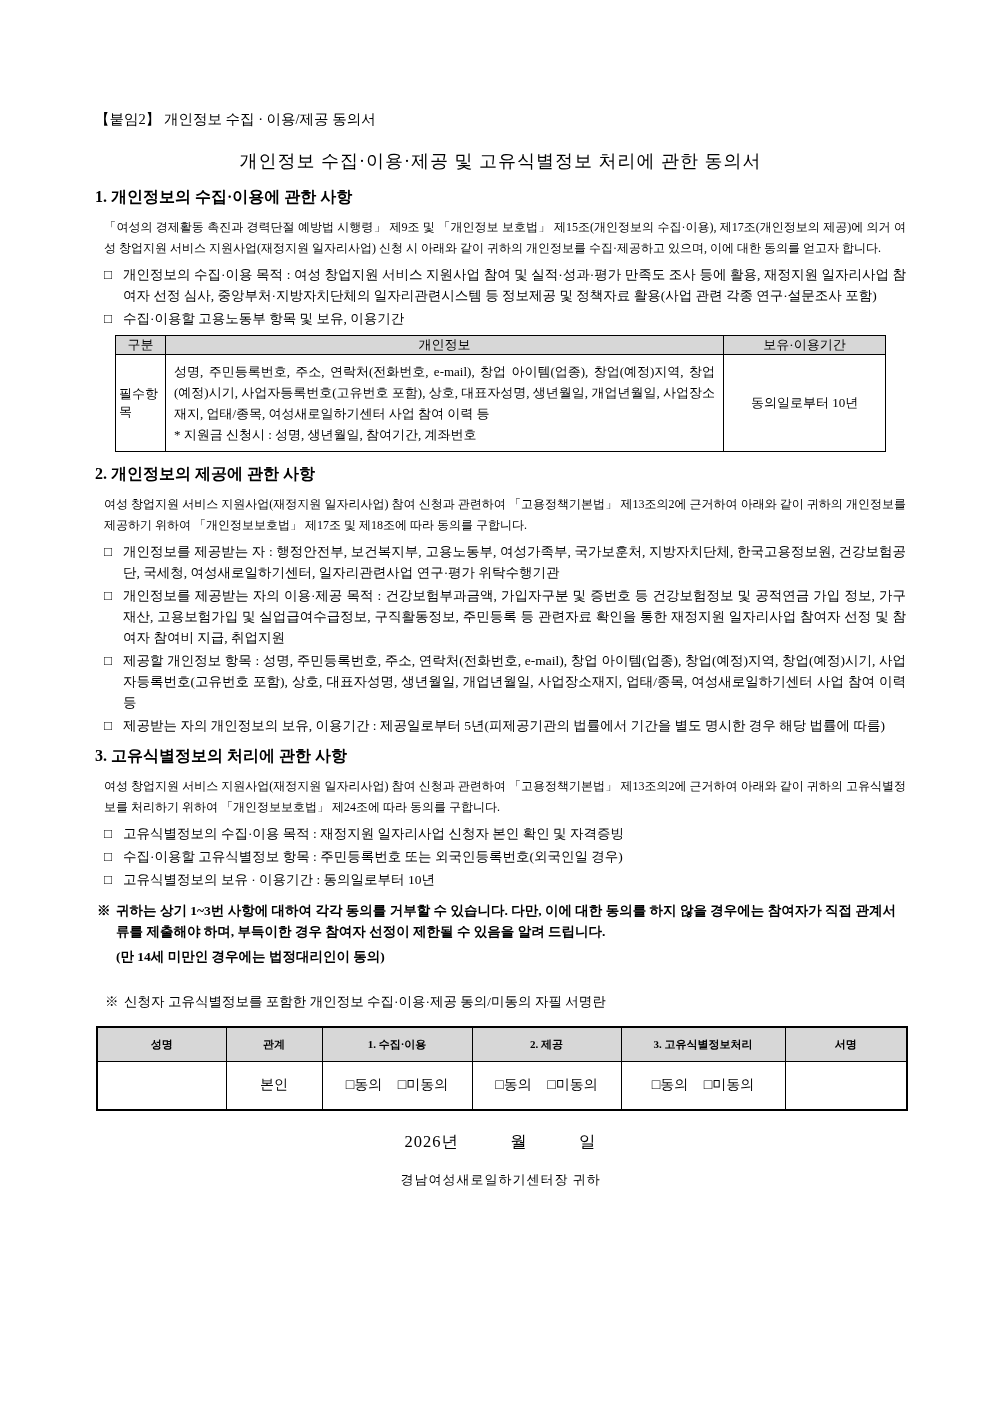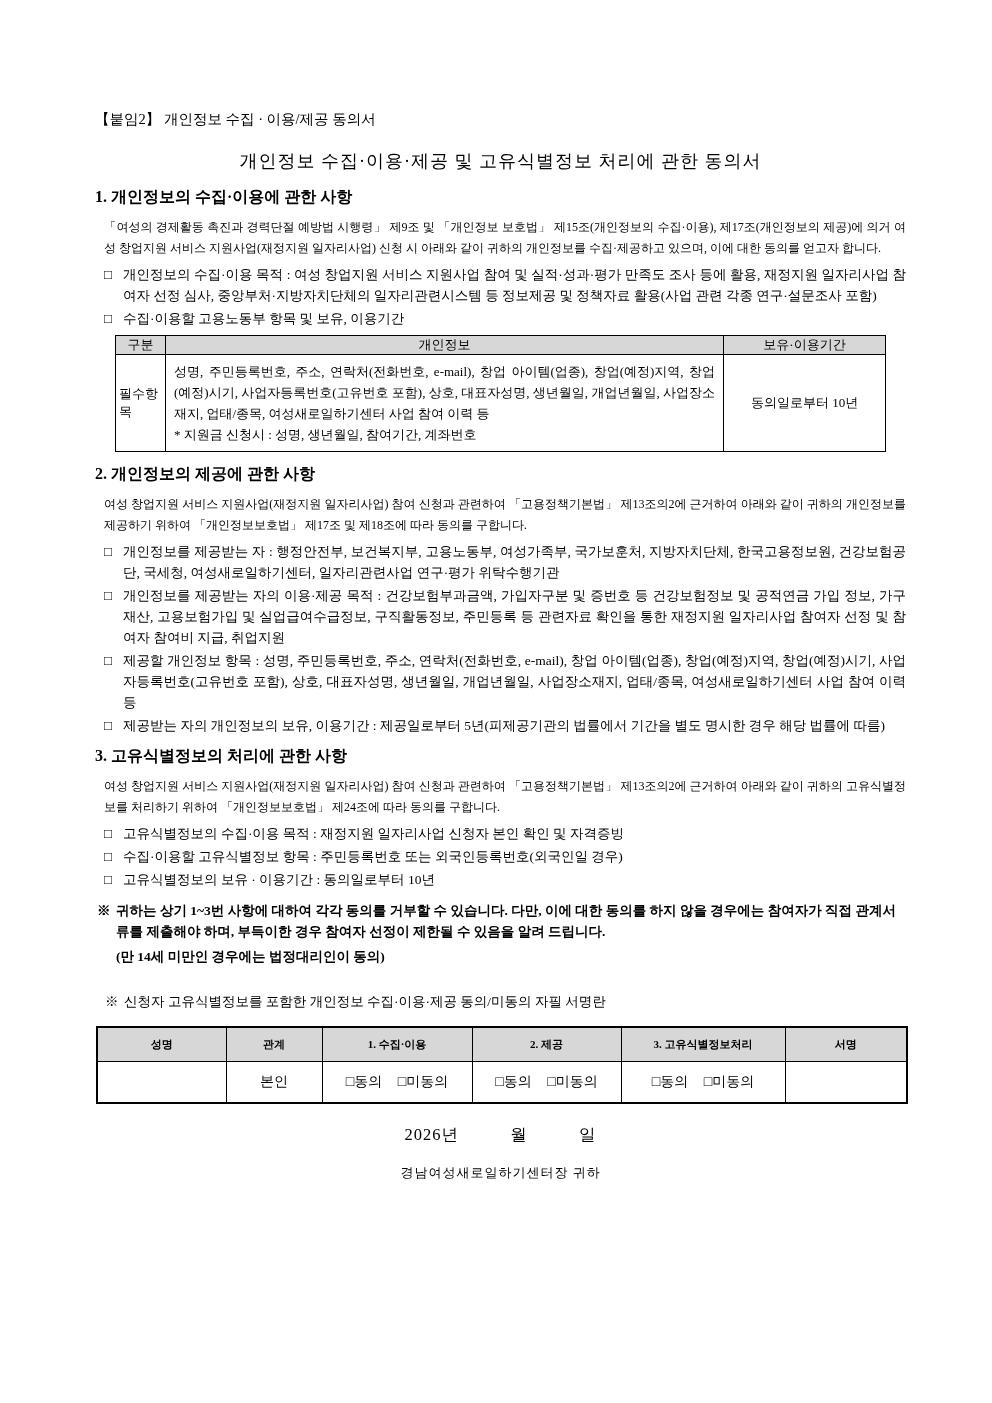--- a/index.html
+++ b/index.html
@@ -111,21 +111,21 @@
     border: 1px solid #000;
     text-align: center;
     vertical-align: middle;
   }
   .sign-table th {
     background: #d7d7d7;
     height: 34px;
     font-weight: bold;
     font-size: 11px;
   }
-  .sign-table td { height: 42px; }
+  .sign-table td { height: 49px; }
   .chk-option { white-space: nowrap; }
   .chk-option + .chk-option { margin-left: 12px; }
   .date-line {
     text-align: center;
     font-size: 16.5px;
     white-space: pre-wrap;
     margin-top: 6px;
     letter-spacing: 1px;
   }
   .addressee {

